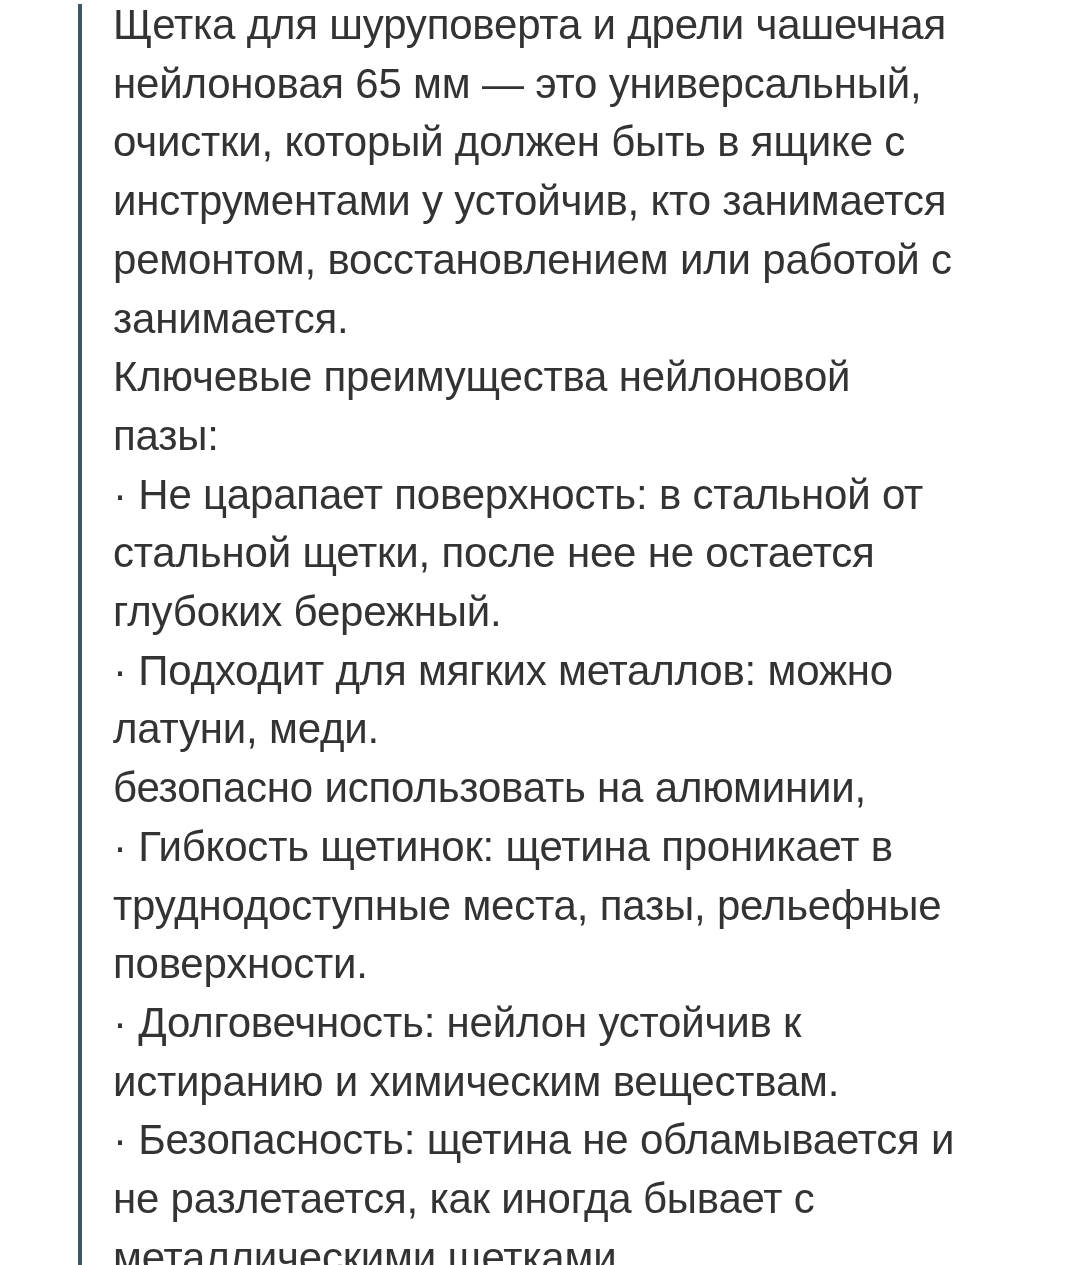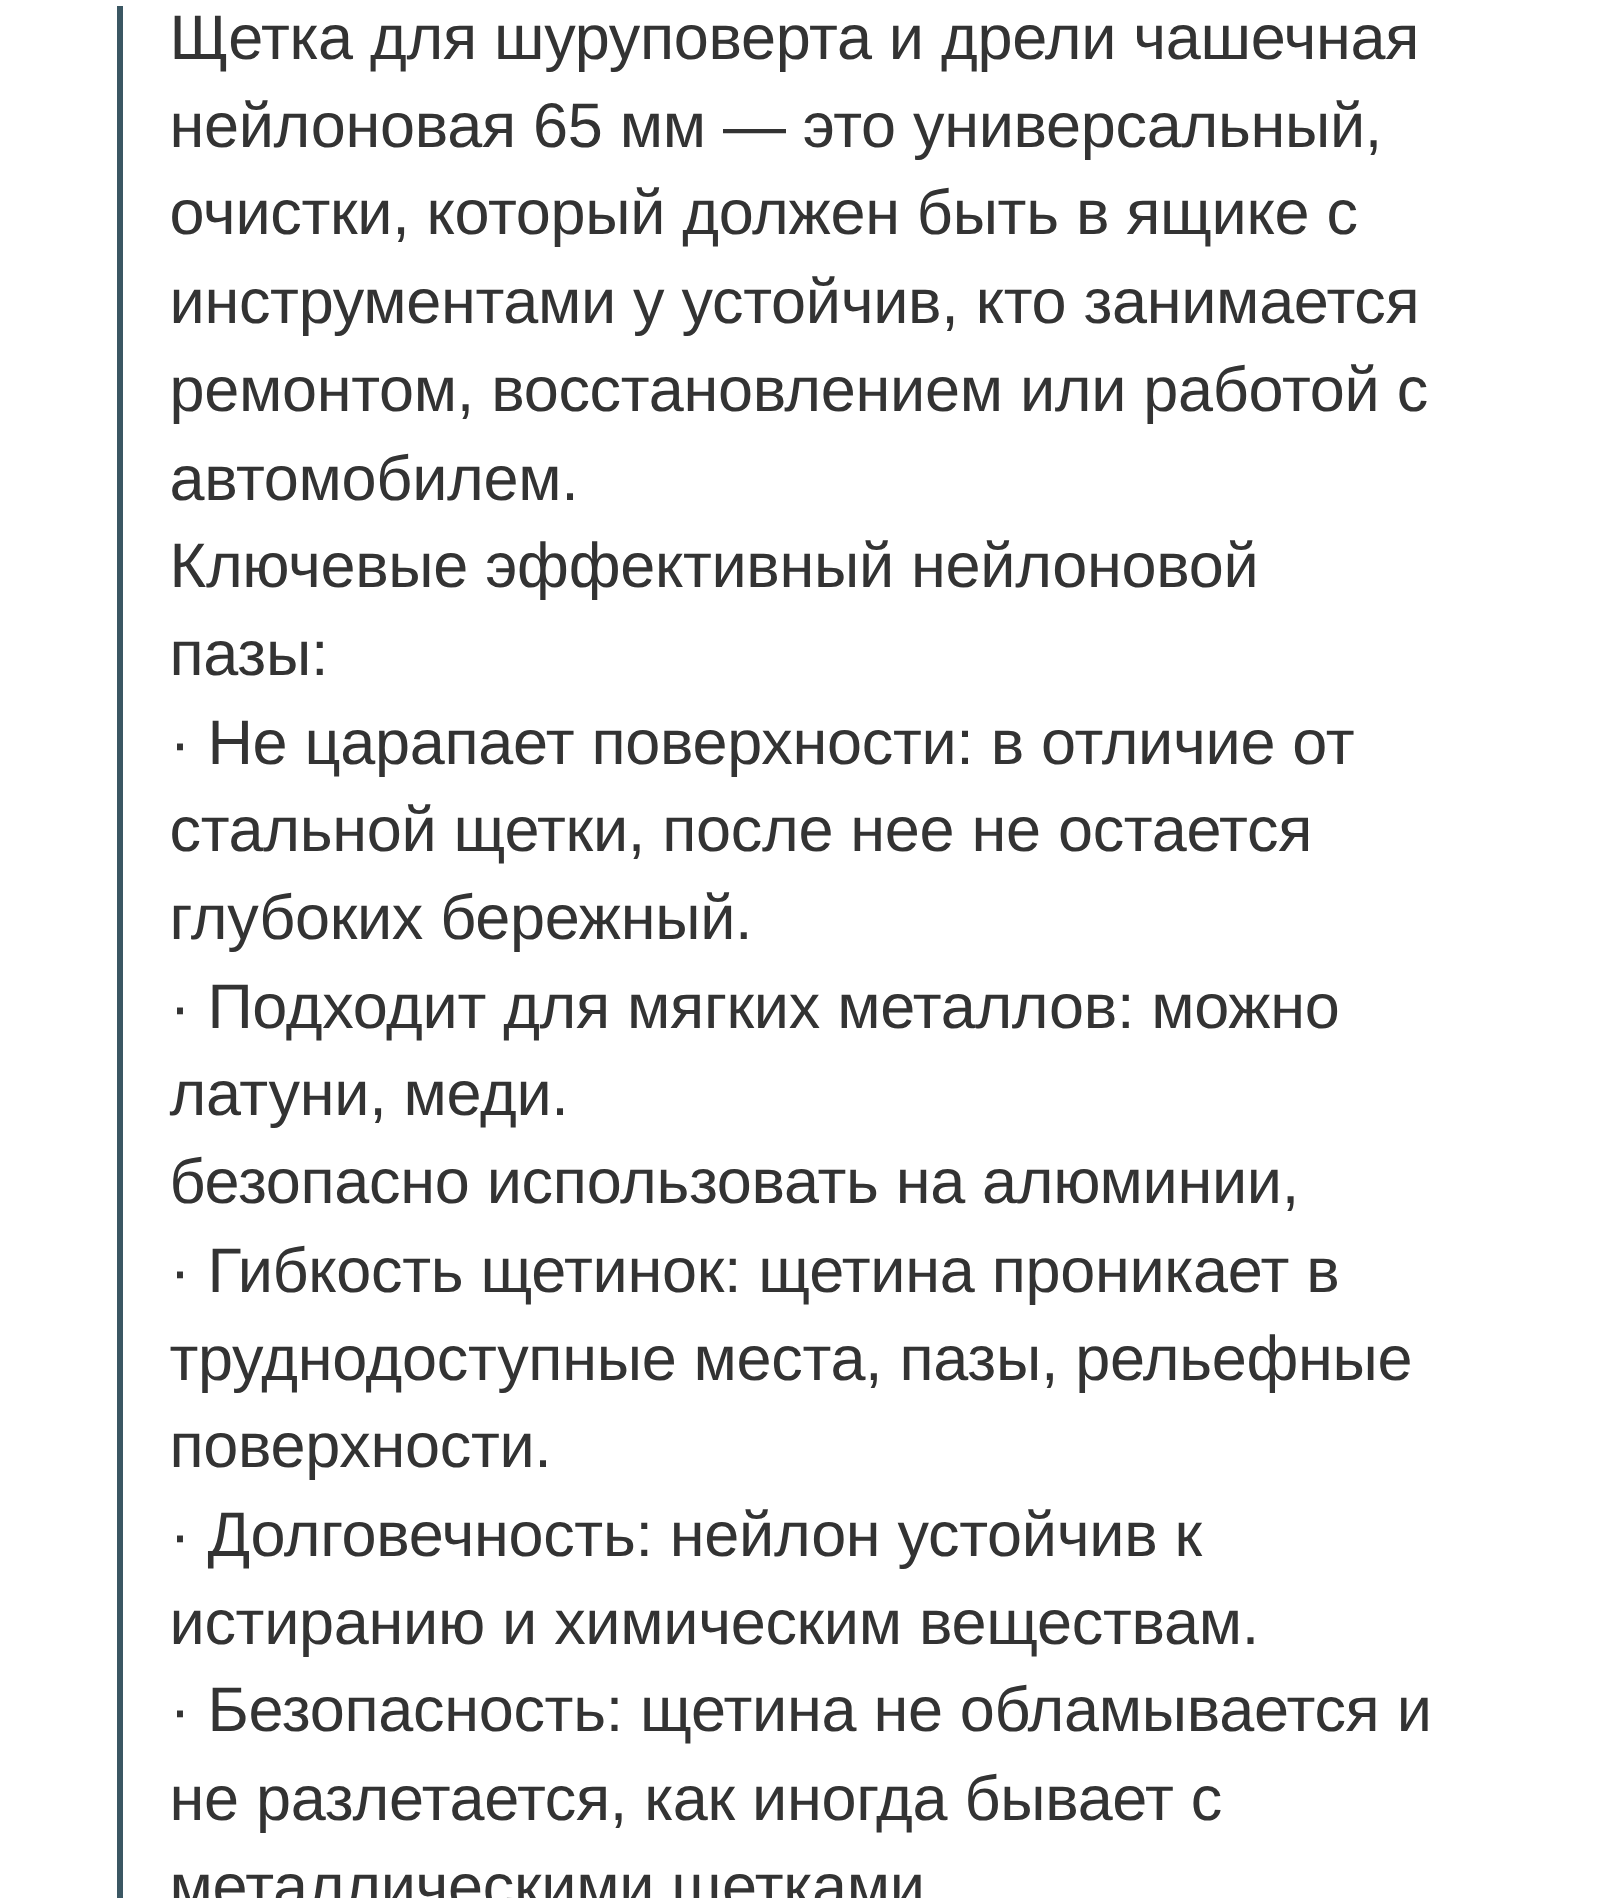--- a/index.html
+++ b/index.html
@@ -44,24 +44,24 @@
 <body>
 
 <div class="screen">
   <div class="quote-border"></div>
   <div class="description">
     <div class="line">Щетка для шуруповерта и дрели чашечная</div>
     <div class="line">нейлоновая 65 мм — это универсальный,</div>
     <div class="line">очистки, который должен быть в ящике с</div>
     <div class="line">инструментами у устойчив, кто занимается</div>
     <div class="line">ремонтом, восстановлением или работой с</div>
-    <div class="line">автомобилем.</div>
-    <div class="line">Ключевые эффективный нейлоновой</div>
+    <div class="line">занимается.</div>
+    <div class="line">Ключевые преимущества нейлоновой</div>
     <div class="line">пазы:</div>
-    <div class="line">· Не царапает поверхности: в отличие от</div>
+    <div class="line">· Не царапает поверхность: в стальной от</div>
     <div class="line">стальной щетки, после нее не остается</div>
     <div class="line">глубоких бережный.</div>
     <div class="line">· Подходит для мягких металлов: можно</div>
     <div class="line">латуни, меди.</div>
     <div class="line">безопасно использовать на алюминии,</div>
     <div class="line">· Гибкость щетинок: щетина проникает в</div>
     <div class="line">труднодоступные места, пазы, рельефные</div>
     <div class="line">поверхности.</div>
     <div class="line">· Долговечность: нейлон устойчив к</div>
     <div class="line">истиранию и химическим веществам.</div>

